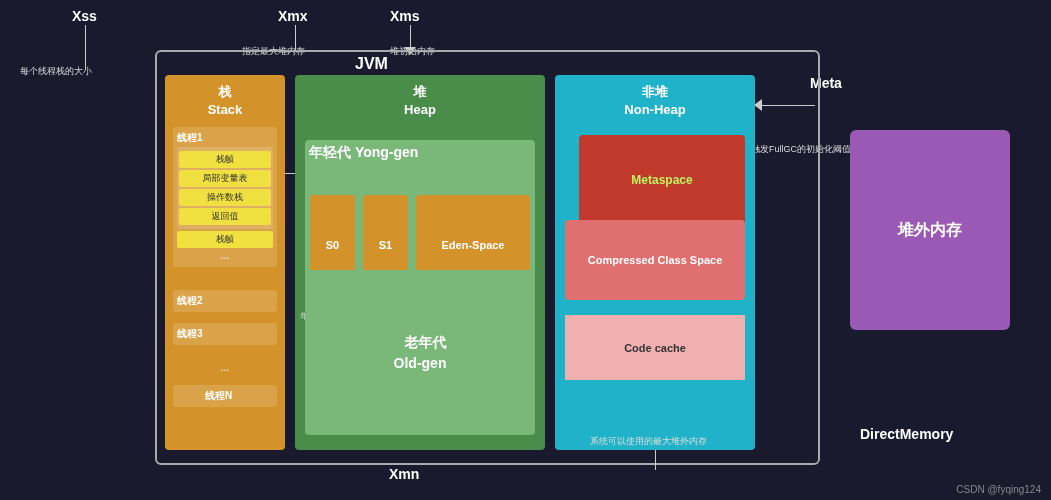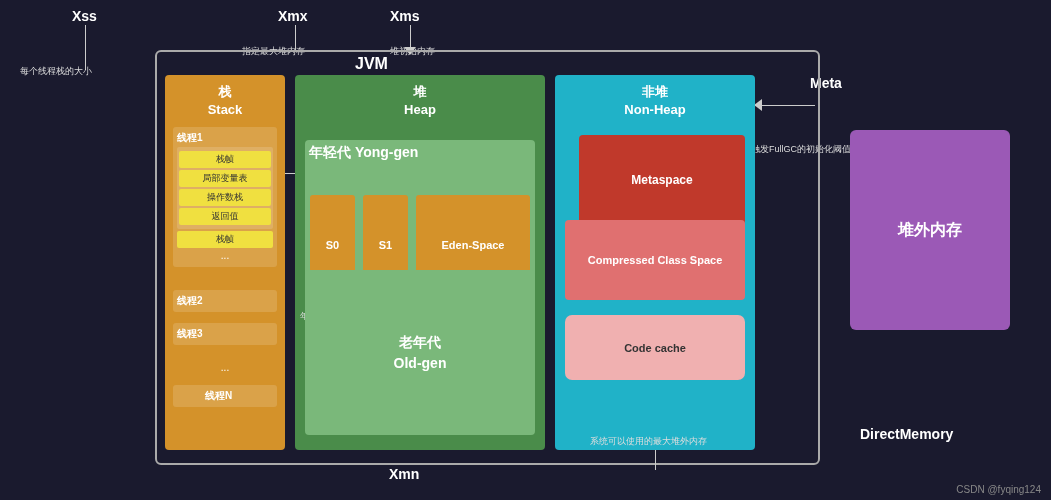--- a/index.html
+++ b/index.html
@@ -173,21 +173,21 @@
       border-radius: 4px;
       display: flex;
       flex-direction: column;
       align-items: center;
       justify-content: center;
     }
     .old-title {
       color: #fff;
       font-size: 14px;
       font-weight: bold;
-      text-align: center;
+      text-align: right;
       line-height: 1.5;
     }
 
     
     .nonheap-box {
       position: absolute;
       top: 75px; left: 555px;
       width: 200px;
       height: 375px;
       background: #20b2c8;
@@ -204,21 +204,21 @@
 
     .meta-inner {
       position: absolute;
       top: 60px; left: 24px; right: 10px;
       height: 90px;
       background: #c0392b;
       border-radius: 4px;
       display: flex;
       align-items: center;
       justify-content: center;
-      color: #ffffff;
+      color: #bef264;
       font-size: 12px;
       font-weight: bold;
     }
     .compressed-inner {
       position: absolute;
       top: 145px; left: 10px; right: 10px;
       height: 80px;
       background: #e07070;
       border-radius: 4px;
       display: flex;
@@ -227,21 +227,21 @@
       color: #fff;
       font-size: 11px;
       font-weight: bold;
       text-align: center;
     }
     .codecache-inner {
       position: absolute;
       top: 240px; left: 10px; right: 10px;
       height: 65px;
       background: #f0b0b0;
-      border-radius: 7px;
+      border-radius: 0;
       display: flex;
       align-items: center;
       justify-content: center;
       color: #333;
       font-size: 11px;
       font-weight: bold;
     }
 
     
     .direct-box {

